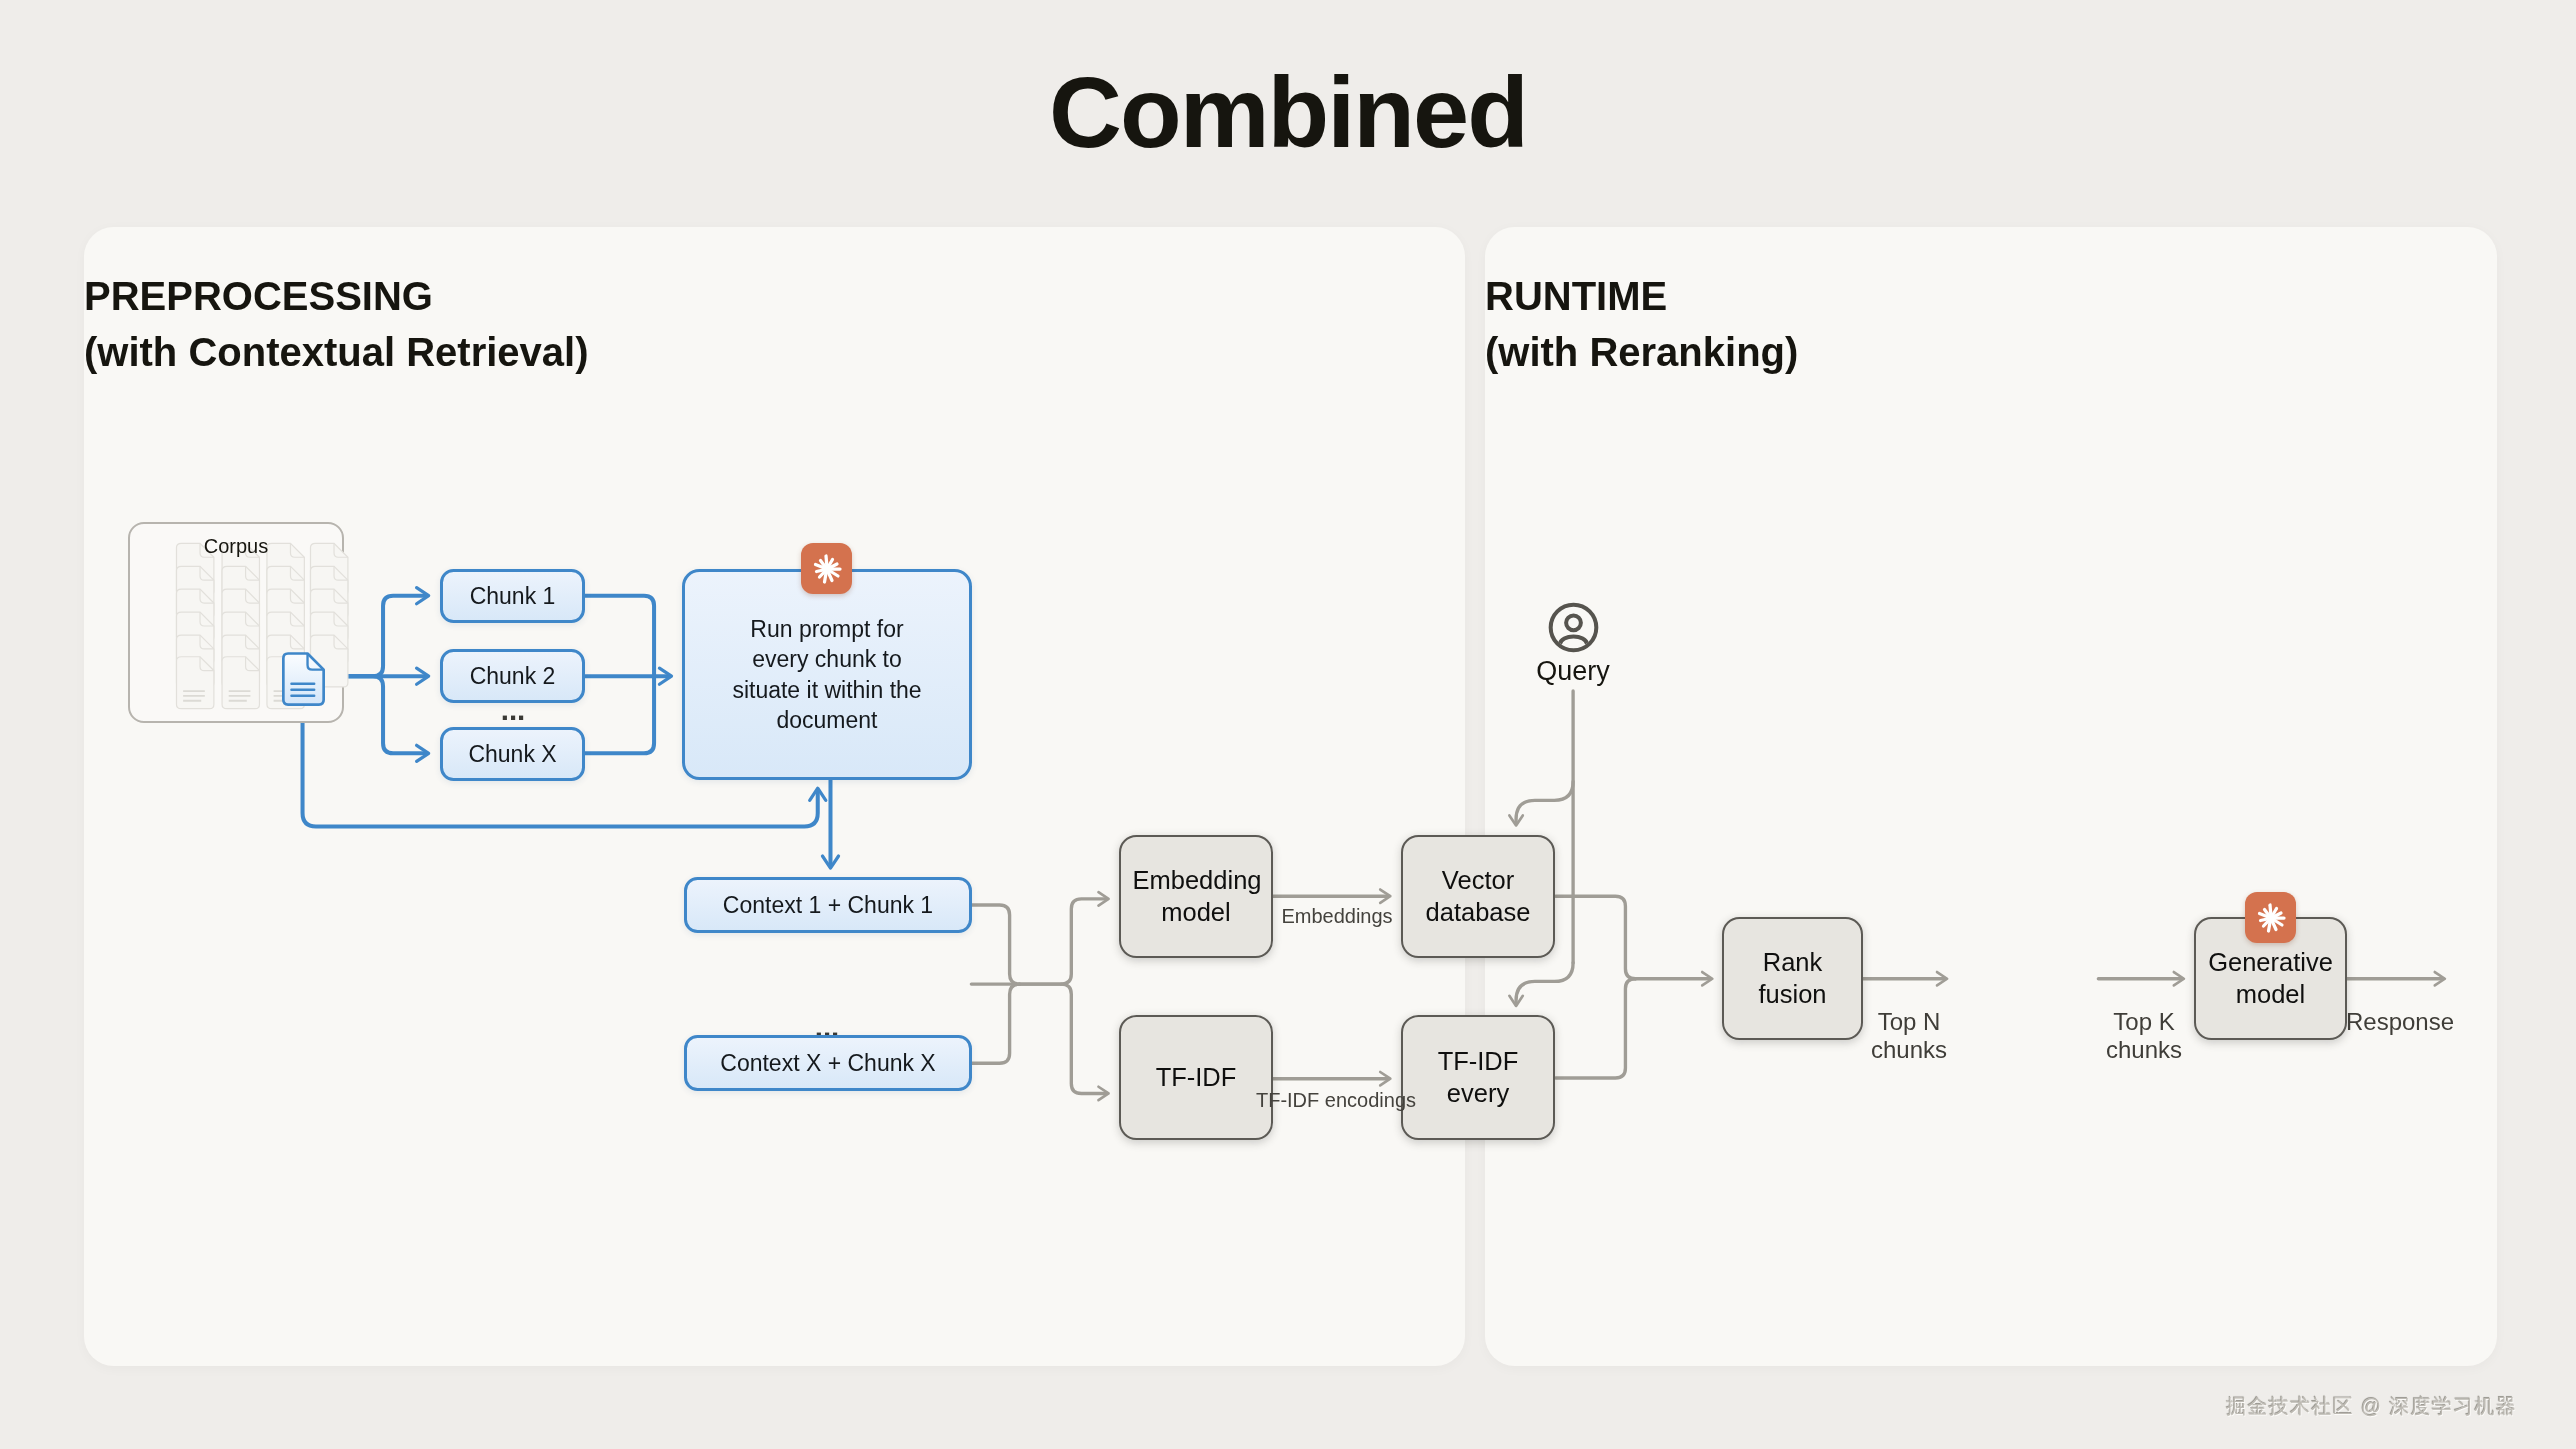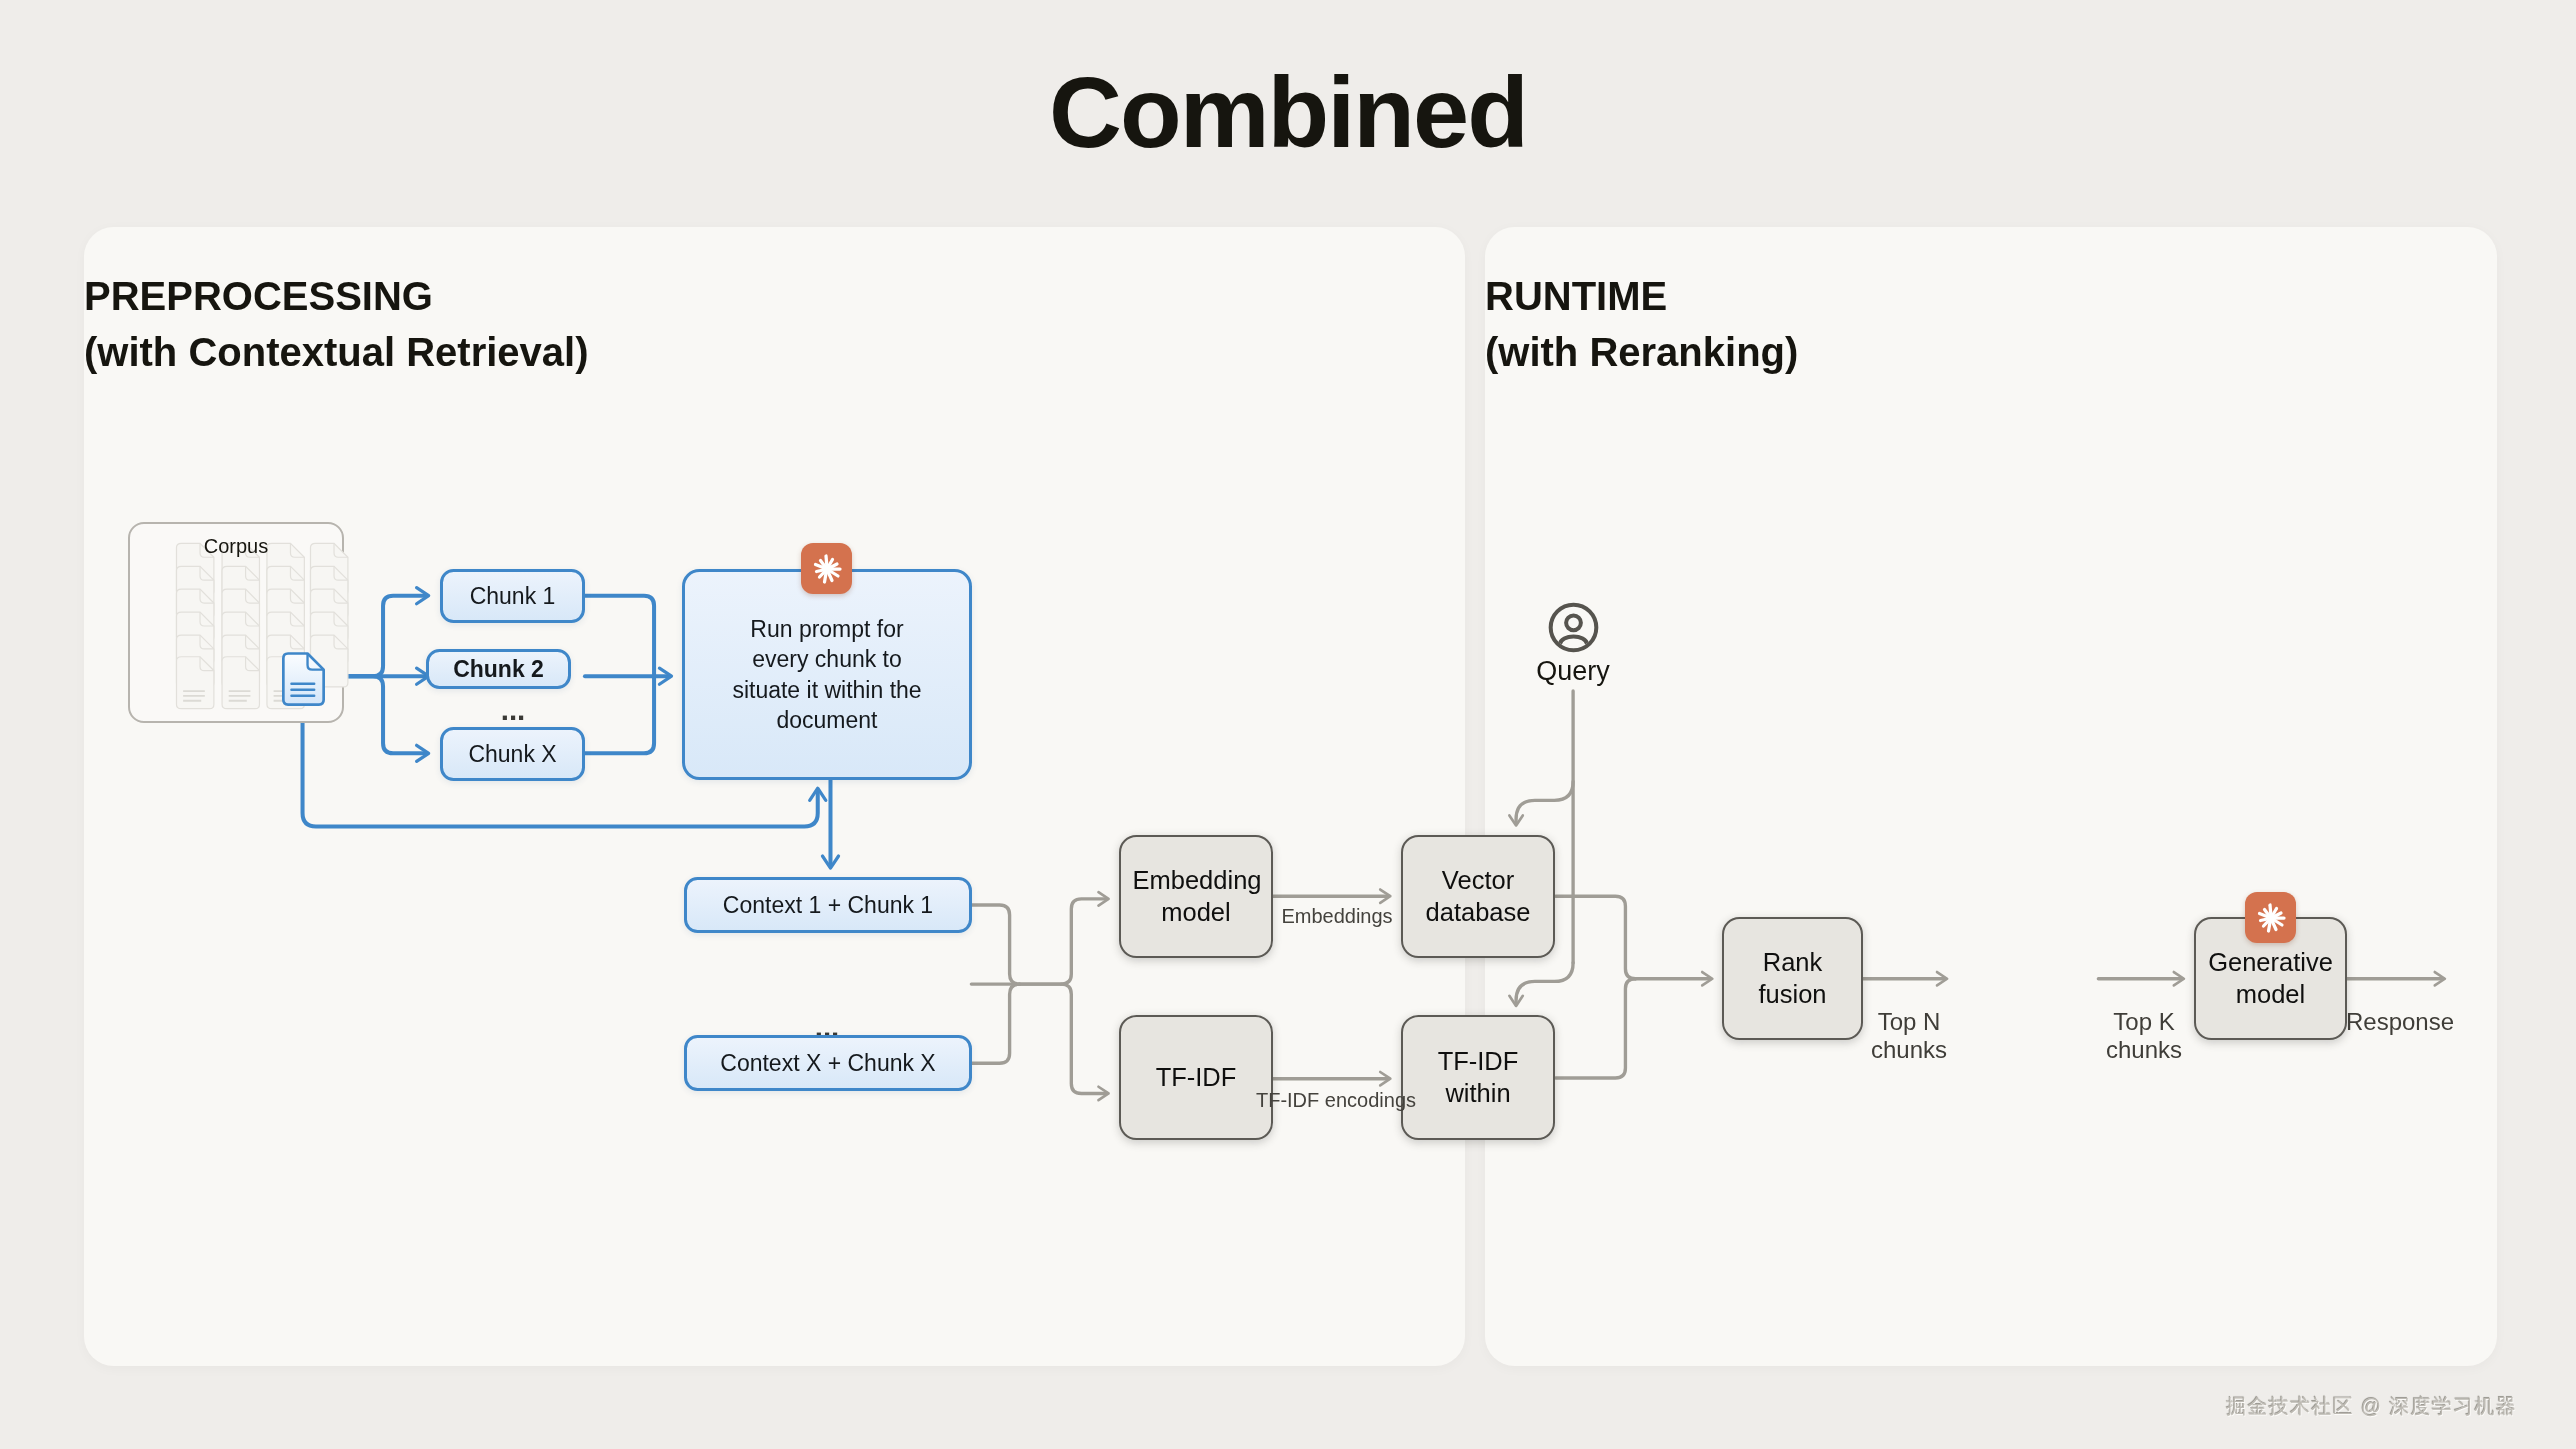--- a/index.html
+++ b/index.html
@@ -148,21 +148,21 @@
       </linearGradient>
     </defs>
     <path d="M9,2 H38 L62,26 V71 Q62,78 55,78 H9 Q2,78 2,71 V9 Q2,2 9,2 Z" fill="url(#docg)" stroke="#3f87c9" stroke-width="4" stroke-linejoin="round"></path>
     <path d="M38,2 V19 Q38,26 45,26 H62" fill="none" stroke="#3f87c9" stroke-width="3.5"></path>
     <path d="M14,47 H48 M14,56 H48 M14,65 H48" stroke="#3f87c9" stroke-width="3.5" stroke-linecap="round" fill="none"></path>
   </svg>
 
   <div class="bluebox" style="left:440px;top:569px;width:145px;height:54px;">
     <span>Chunk 1</span>
   </div>
-  <div class="bluebox" style="left:426px;top:649px;width:145px;height:40px;font-weight:bold;">
+  <div class="bluebox" style="left:440px;top:649px;width:145px;height:54px;">
     <span>Chunk 2</span>
   </div>
   <div class="dots" style="left:513px;top:695px;">...</div>
   <div class="bluebox" style="left:440px;top:727px;width:145px;height:54px;">
     <span>Chunk X</span>
   </div>
 
   <div class="bluebox" style="left:682px;top:569px;width:290px;height:211px;border-radius:17.4px;">
     <span style="display:block;width:215px;line-height:1.32;">Run prompt for every chunk to situate it within the document</span>
   </div>
@@ -195,21 +195,21 @@
   <div class="graybox" style="left:1119px;top:835px;width:154px;height:123px;">
     <span style="display:block;width:127px;">Embedding model</span>
   </div>
   <div class="graybox" style="left:1401px;top:835px;width:154px;height:123px;">
     <span style="display:block;width:121px;">Vector database</span>
   </div>
   <div class="graybox" style="left:1119px;top:1015px;width:154px;height:125px;">
     <span>TF-IDF</span>
   </div>
   <div class="graybox" style="left:1401px;top:1015px;width:154px;height:125px;">
-    <span style="display:block;width:101px;">TF-IDF within</span>
+    <span style="display:block;width:101px;">TF-IDF every</span>
   </div>
 
   <svg class="queryicon" viewBox="0 0 76 76">
     <defs>
         <clipPath id="qclip">
           <circle cx="38" cy="38" r="31"></circle>
         </clipPath>
       </defs>
     <circle cx="38" cy="38" r="34" fill="none" stroke="#56544e" stroke-width="6"></circle>
     <g clip-path="url(#qclip)" fill="none" stroke="#56544e" stroke-width="6">

